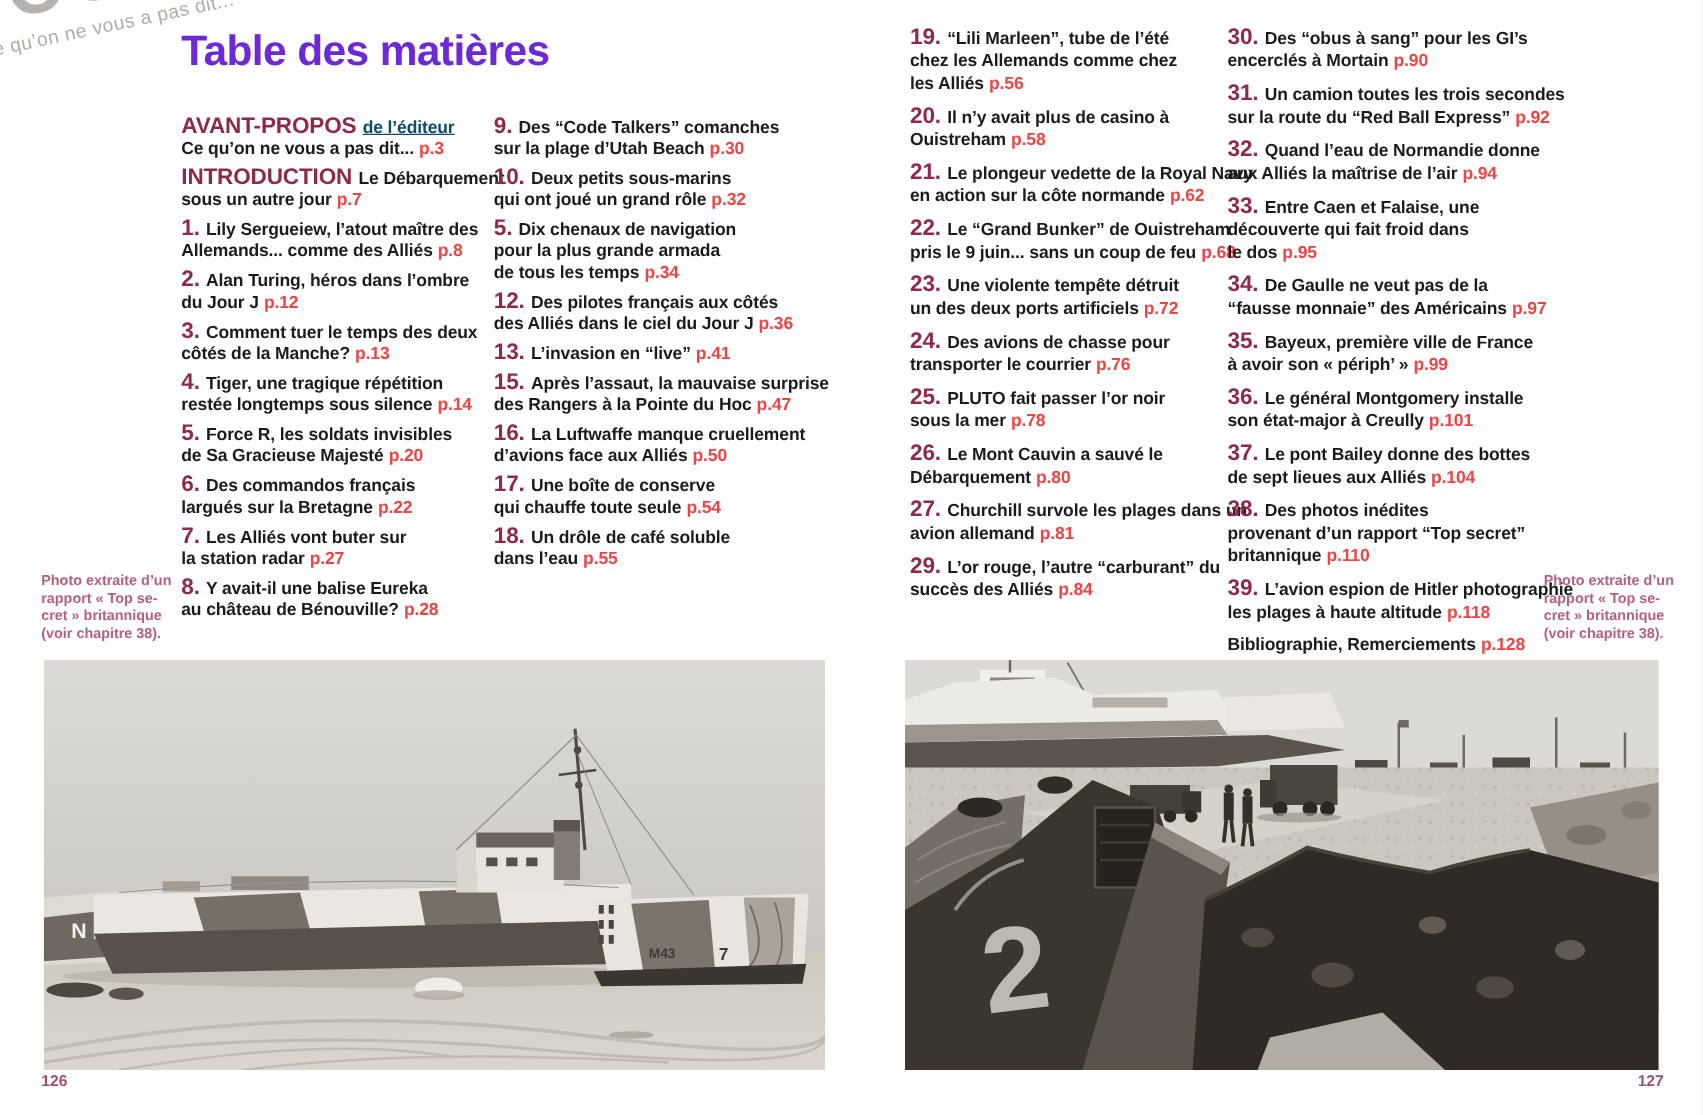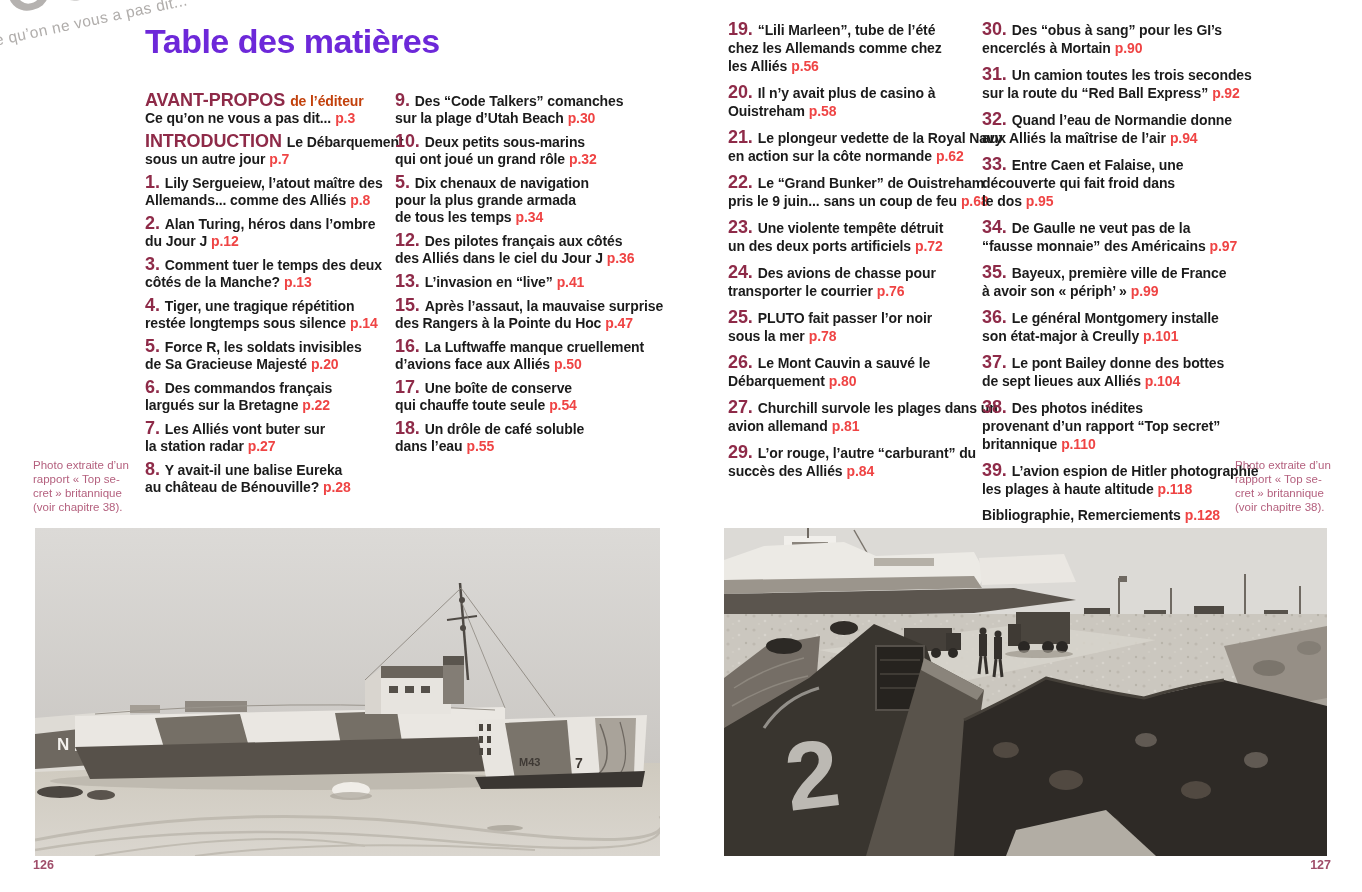--- a/index.html
+++ b/index.html
@@ -14,25 +14,25 @@
   .page-title{position:absolute;left:145px;top:22px;font-size:34px;font-weight:700;
               letter-spacing:-.5px;color:#6d28d9;}
   
   .col{position:absolute;width:256px;}
   #col1{left:145px;top:92px;} #col2{left:395px;top:92px;}
   #col3{left:728px;top:20px;} #col4{left:982px;top:20px;}
   .entry{font-size:14px;font-weight:700;color:#1b1b1b;white-space:pre;
          letter-spacing:-.1px;margin:0 0 6px;line-height:17px;}
   .rp .entry{line-height:18px;margin:0 0 8px;}
   .num{color:#8e2a48;font-size:18px;margin-right:5px;}
-  .extra{color:#c2410c;}
+  .extra{color:#0c4a6e;text-decoration:underline;}
   .pref{color:#ef4444;margin-left:4px;}
   
   .caption{position:absolute;width:112px;font-size:11.5px;line-height:14px;
-           color:#b4607e;font-weight:400;white-space:pre;}
+           color:#b4607e;font-weight:700;white-space:pre;}
   #caption-left{left:33px;top:458px;} #caption-right{left:1235px;top:458px;}
   
   .folio{position:absolute;top:858px;font-size:12.5px;font-weight:700;color:#a04e6a;}
   #folio-left{left:33px;} #folio-right{right:31px;text-align:right;}
   
   .photo{position:absolute;top:528px;display:block;}
   #photo-left{left:35px;} #photo-right{left:724px;}
 </style>
 </head>
 <body>

